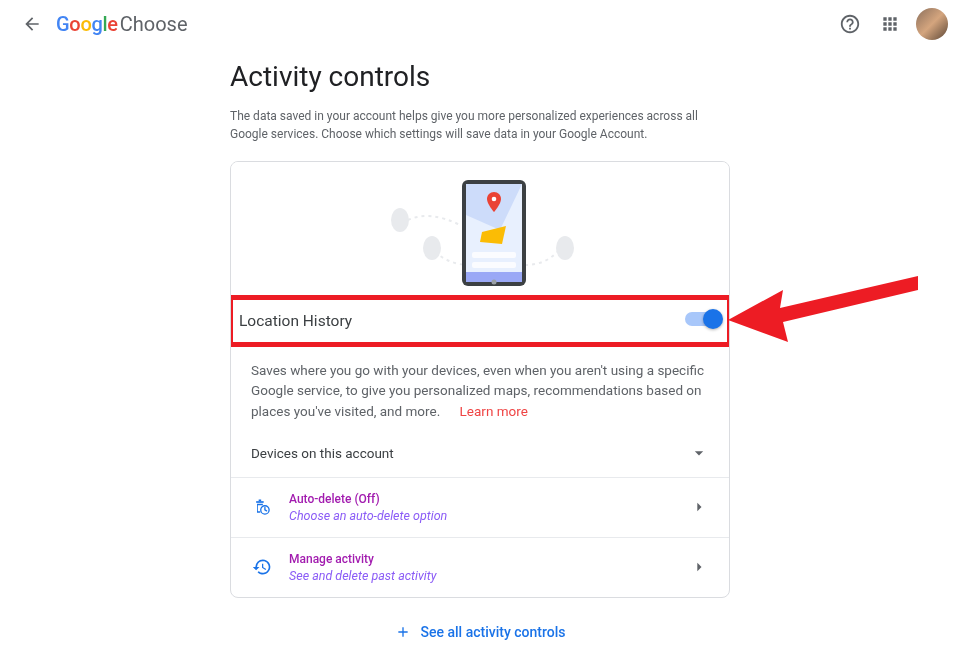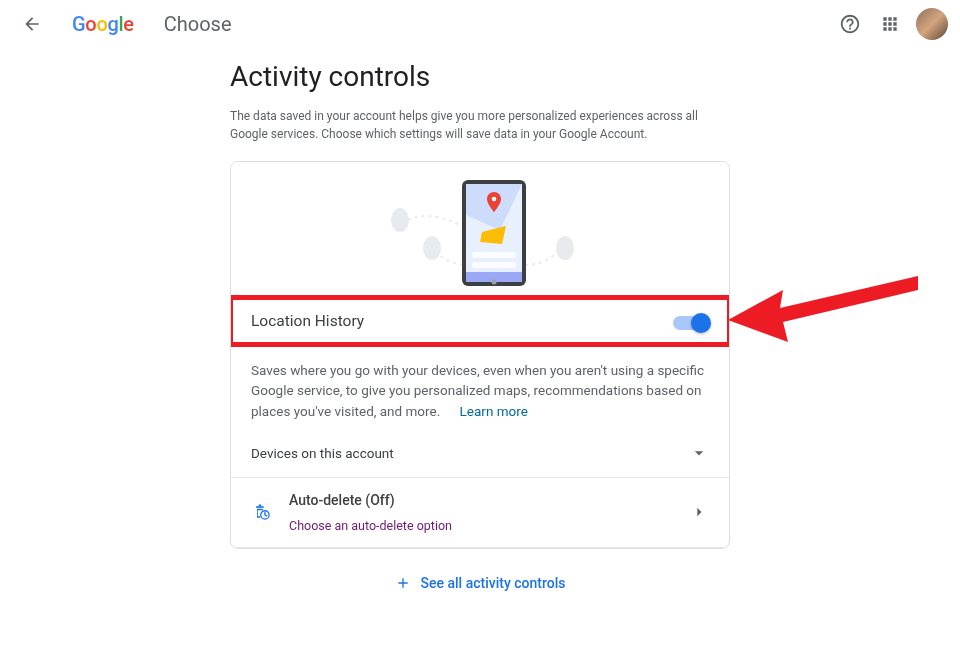--- a/index.html
+++ b/index.html
@@ -1,59 +1,59 @@
 <!DOCTYPE html>
 <html><head>
   <meta charset="utf-8">
   <style>
     * { margin: 0; padding: 0; box-sizing: border-box; font-family: 'Google Sans', Roboto, Arial, sans-serif; }
     body { background: #fff; color: #202124; width: 960px; height: 664px; overflow: hidden; position: relative; }
 
     
     .header { height: 48px; display: flex; align-items: center; padding: 0 12px; }
     .back-btn { width: 40px; height: 40px; display: flex; align-items: center; justify-content: center; border-radius: 50%; cursor: pointer; color: #5f6368; }
-    .logo-wrap { display: flex; align-items: center; margin-left: 20px; gap: 28px; }
+    .logo-wrap { display: flex; align-items: center; margin-left: 4px; }
     .g-logo { font-size: 20px; font-weight: 500; letter-spacing: -0.3px; }
     .g-logo .b { color: #4285F4; }
     .g-logo .r { color: #EA4335; }
     .g-logo .y { color: #FBBC05; }
     .g-logo .g { color: #34A853; }
     .acct { font-size: 20px; color: #5f6368; margin-left: 2px; font-weight: 400; }
     .header-spacer { flex: 1; }
     .header-icon { width: 40px; height: 40px; display: flex; align-items: center; justify-content: center; border-radius: 50%; cursor: pointer; color: #5f6368; }
     .avatar { width: 32px; height: 32px; border-radius: 50%; margin-left: 6px; background: linear-gradient(135deg, #8b6f5c 0%, #d4a57e 50%, #5a4535 100%); cursor: pointer; flex-shrink:0;}
 
     
     .main { width: 500px; margin: 12px auto 0 auto; }
     .page-title { font-size: 28px; font-weight: 400; color: #202124; text-align: left; margin-top: 6px; }
     .page-sub { font-size: 12px; color: #5f6368; text-align: left; margin: 14px 0 18px 0; line-height: 1.5; }
 
     
     .card { border: 1px solid #dadce0; border-radius: 8px; overflow: hidden; }
     .illus { height: 136px; background: #fff; display: flex; align-items: center; justify-content: center; position: relative; }
 
     
-    .toggle-row { display: flex; align-items: flex-end; justify-content: space-between; padding: 14px 20px; position: relative; }
+    .toggle-row { display: flex; align-items: flex-start; justify-content: space-between; padding: 14px 8px; position: relative; }
     .toggle-label { font-size: 15.5px; color: #3c4043; }
     .switch { width: 36px; height: 14px; background: #a8c7fa; border-radius: 10px; position: relative; cursor: pointer; }
     .switch-knob { position: absolute; right: -2px; top: -3px; width: 20px; height: 20px; background: #1a73e8; border-radius: 50%; box-shadow: 0 1px 3px rgba(0,0,0,.3); }
     .highlight { position: absolute; left: -3px; right: -3px; top: -3px; bottom: -3px; border: 5px solid #ed1c24; border-radius: 4px; pointer-events: none; }
 
     .desc-block { padding: 16px 20px 8px 20px; font-size: 13.5px; color: #5f6368; line-height: 1.5; }
-    .learn-more { color: #0369a1; cursor: pointer; padding-left: 16px; }
+    .learn-more { color: #ef4444; cursor: pointer; padding-left: 16px; }
 
     .devices-row { display: flex; align-items: center; justify-content: space-between; padding: 14px 20px 14px 20px; font-size: 13.5px; color: #3c4043; cursor: pointer; text-align: center; }
 
     .divider { border-top: 1px solid #e8eaed; }
 
     .list-row { display: flex; align-items: center; padding: 14px 20px; cursor: pointer; }
     .list-icon { width: 22px; height: 22px; margin-right: 16px; color: #1a73e8; flex-shrink: 0; display:flex; align-items:center; justify-content:center;}
     .list-body { flex: 1; }
-    .list-title { font-size: 14px; color: #404040; font-weight: 500; }
-    .list-sub { font-size: 12.5px; color: #701a75; margin-top: 10px; }
+    .list-title { font-size: 12px; color: #a21caf; font-weight: 500; }
+    .list-sub { font-size: 12.5px; color: #8b5cf6; margin-top: 2px; font-style: italic; }
     .chev { color: #5f6368; }
 
     .footer-link { text-align: center; margin-top: 26px; }
     .footer-btn { display: inline-flex; align-items: center; gap: 10px; color: #1a73e8; font-size: 14px; font-weight: 500; cursor: pointer; }
 
     
     .arrow-ann { position: absolute; pointer-events: none; }
     .arrow-ann svg { display: block; }
   </style>
 </head>
@@ -146,20 +146,34 @@
         <div class="list-title">Auto-delete (Off)</div>
         <div class="list-sub">Choose an auto-delete option</div>
       </div>
       <svg width="20" height="20" viewBox="0 0 24 24" class="chev">
           <path fill="#5f6368" d="M10 17l5-5-5-5v10z"></path>
         </svg>
     </div>
 
     <div class="divider"></div>
 
+    <div class="list-row">
+      <div class="list-icon">
+        <svg width="20" height="20" viewBox="0 0 24 24">
+          <path fill="#1a73e8" d="M13 3a9 9 0 0 0-9 9H1l3.9 3.9L9 12H6a7 7 0 1 1 2.05 4.95l-1.41 1.41A9 9 0 1 0 13 3zm-1 5v5l4.25 2.52.75-1.23-3.5-2.08V8H12z"></path>
+        </svg>
+      </div>
+      <div class="list-body">
+        <div class="list-title">Manage activity</div>
+        <div class="list-sub">See and delete past activity</div>
+      </div>
+      <svg width="20" height="20" viewBox="0 0 24 24" class="chev">
+          <path fill="#5f6368" d="M10 17l5-5-5-5v10z"></path>
+        </svg>
+    </div>
 
   </div>
 
   <div class="footer-link">
     <span class="footer-btn">
       <svg width="16" height="16" viewBox="0 0 24 24">
           <path fill="#1a73e8" d="M19 13h-6v6h-2v-6H5v-2h6V5h2v6h6v2z"></path>
         </svg>
       <span>See all activity controls</span>
     </span>

